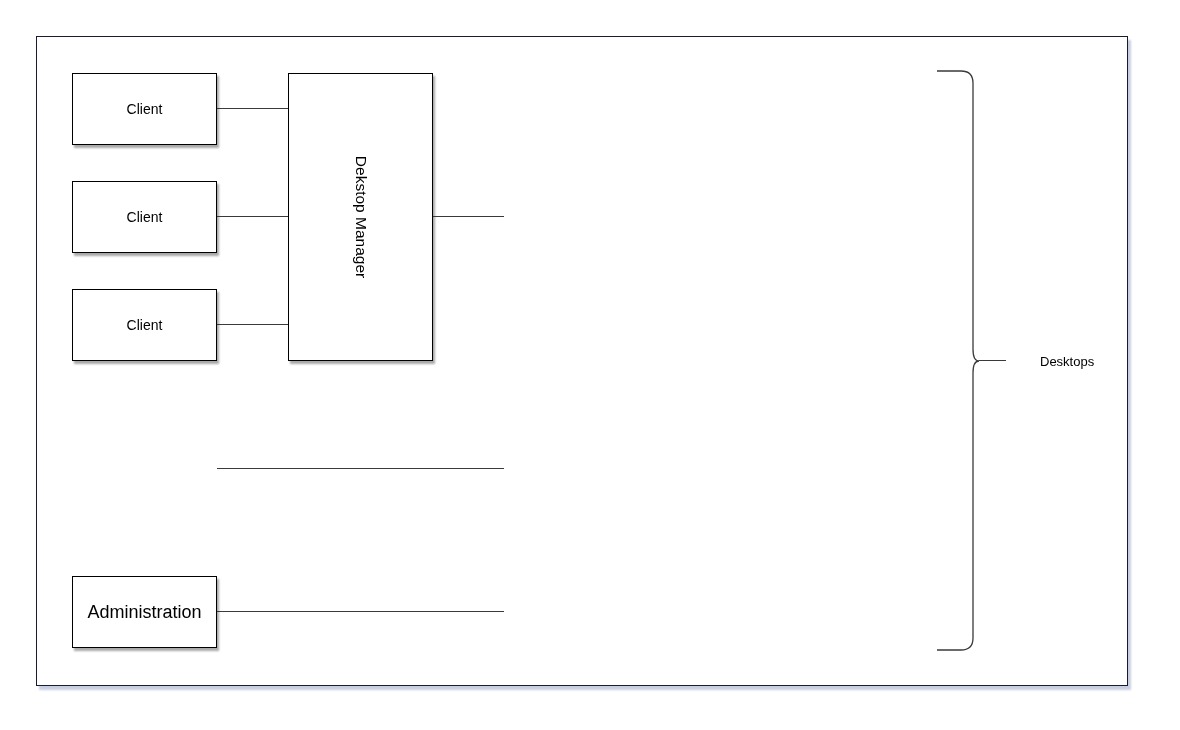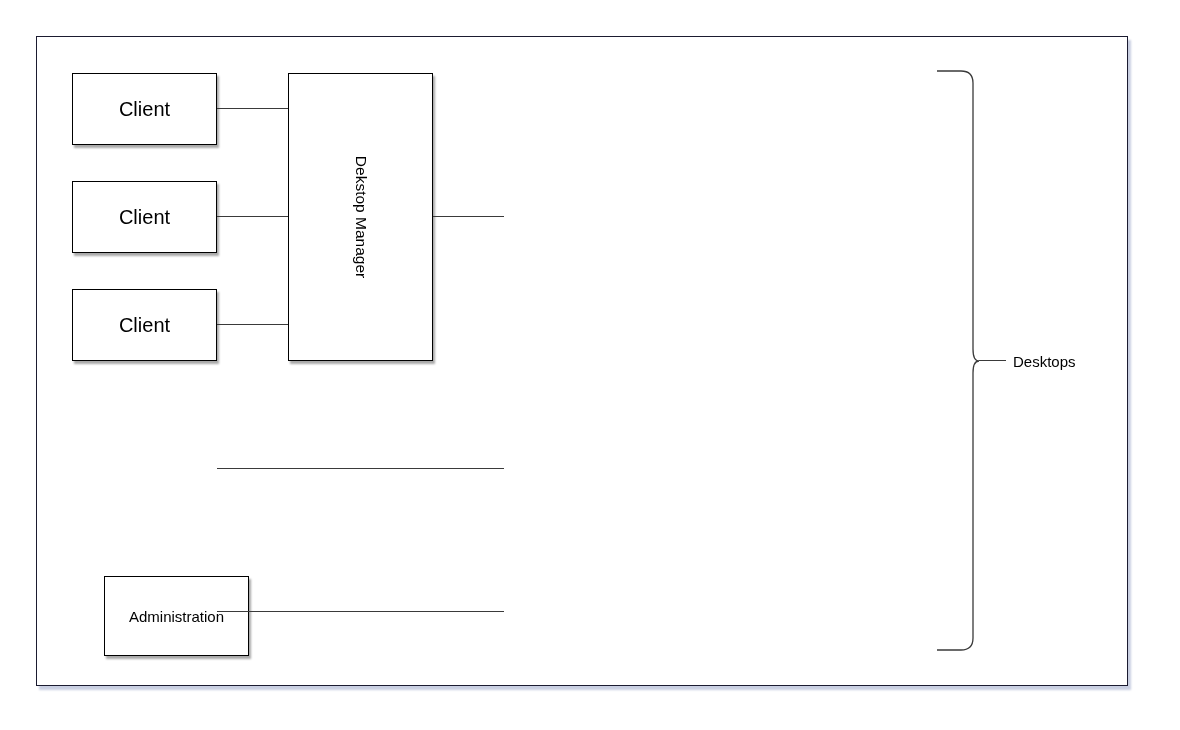--- a/index.html
+++ b/index.html
@@ -11,41 +11,41 @@
   .outer-frame{
     position:absolute;left:36px;top:36px;width:1092px;height:650px;
     box-sizing:border-box;border:1.4px solid #1b1b30;background:#fff;
     box-shadow:3px 4px 2px #c9cfe2;
   }
   .node{
     position:absolute;box-sizing:border-box;border:1.2px solid #000;background:#fff;
     box-shadow:2px 3px 2px #a9a9a9;
     display:flex;align-items:center;justify-content:center;text-align:center;
   }
-  .client{left:72px;width:145px;height:72px;font-size:20px;}
+  .client{left:72px;width:145px;height:72px;font-size:14px;}
   .manager{left:288px;top:73px;width:145px;height:288px;}
   .manager .vlabel{
     position:absolute;left:50%;top:50%;white-space:nowrap;font-size:15.5px;
     transform:translate(-50%,-50%) rotate(90deg);
   }
   .server{left:504px;top:72px;width:396px;height:576px;justify-content:flex-start;box-shadow:2px 3px 2px #ababab;}
   .server-label{
     position:absolute;left:0;right:0;bottom:14px;text-align:center;font-size:20.5px;
   }
   .slot{
     position:absolute;box-sizing:border-box;width:145px;height:36px;
     border:1.5px solid #000;background:#fff;
   }
   .auth{left:72px;top:433px;width:145px;height:72px;font-size:14.5px;line-height:18px;}
-  .admin{left:72px;top:576px;width:145px;height:80px;font-size:15px;margin-left:32px;}
+  .admin{left:72px;top:576px;width:145px;height:72px;font-size:18px;}
   .connector{position:absolute;height:1px;background:#3a3a3a;}
   .brace-svg{position:absolute;left:930px;top:60px;width:60px;height:600px;}
   .desktops-label{
-    position:absolute;left:1013px;top:350px;height:22px;display:flex;align-items:center;
-    font-size:15px;white-space:nowrap;
+    position:absolute;left:1040px;top:350px;height:22px;display:flex;align-items:center;
+    font-size:13px;white-space:nowrap;
   }
 </style>
 </head>
 <body>
 
 <div class="canvas">
 
   <div class="outer-frame"></div>
 
   <div class="node client" style="top:73px">

